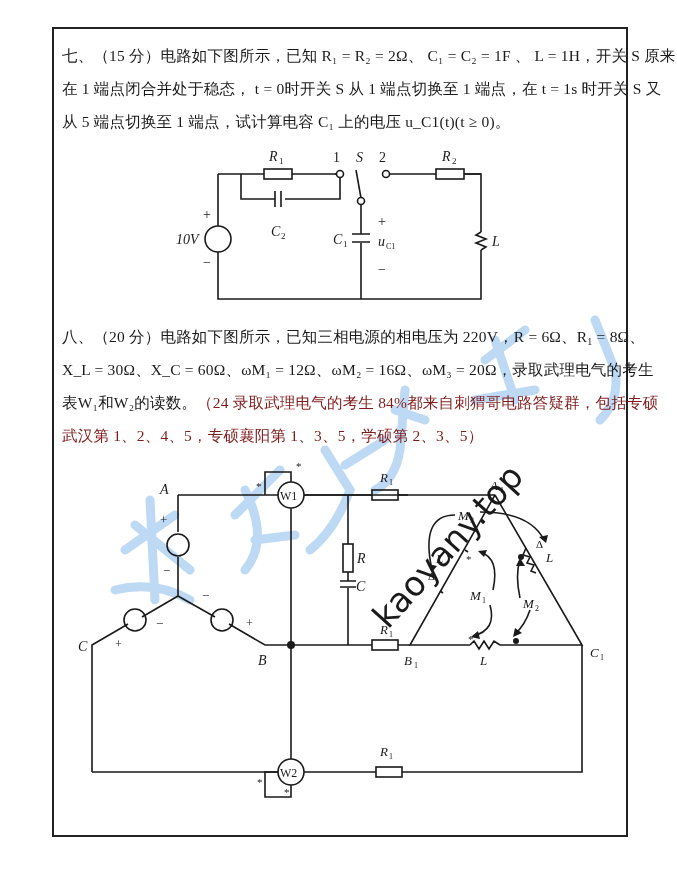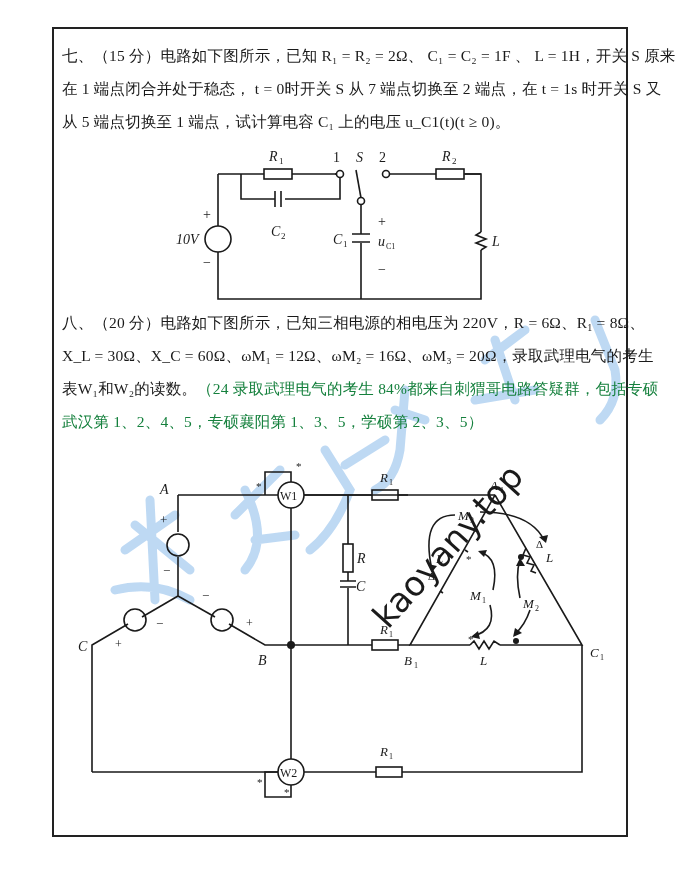--- a/index.html
+++ b/index.html
@@ -2,21 +2,21 @@
 <html><head>
   <meta charset="utf-8">
   <style>
     html, body { margin: 0; padding: 0; background: #ffffff; }
     body { width: 677px; height: 892px; position: relative; overflow: hidden;
            font-family: "Liberation Serif", "DejaVu Serif", serif; color: #1a1a1a; }
     .page-frame { position: absolute; left: 52px; top: 27px; width: 572px; height: 806px;
                   border: 2px solid #222; box-sizing: content-box; }
     .para { position: absolute; left: 62px; width: 560px; font-size: 15.5px; line-height: 33px; letter-spacing: 0.2px; }
     .para .line { display: block; white-space: nowrap; height: 33px; }
-    .red { color: #15803d; }
+    .red { color: #7f1d1d; }
     sub { font-size: 10px; vertical-align: -3px; }
     svg.circuit { position: absolute; }
     svg text { font-family: "Liberation Serif", "DejaVu Serif", serif; fill: #1a1a1a; }
     .wm { position: absolute; pointer-events: none; }
   </style>
 </head>
 <body>
 
 <div class="page-frame"></div>
 
@@ -34,21 +34,21 @@
   </svg>
 </div>
 <div class="wm" style="left:370px; top:450px; width:230px; height:200px;">
   <svg width="230" height="200" viewBox="0 0 230 200">
     <text x="0" y="0" transform="translate(18,180) rotate(-48)" font-size="34" fill="#9cc6ef" style="font-family:'DejaVu Sans',sans-serif;">kaoyany.top</text>
   </svg>
 </div>
 
 <div class="para" style="top:39px;">
   <span class="line">七、（15 分）电路如下图所示，已知 R₁ = R₂ = 2Ω、 C₁ = C₂ = 1F 、 L = 1H，开关 S 原来</span>
-  <span class="line">在 1 端点闭合并处于稳态， t = 0时开关 S 从 7 端点切换至 2 端点，在 t = 1s 时开关 S 又</span>
+  <span class="line">在 1 端点闭合并处于稳态， t = 0时开关 S 从 1 端点切换至 1 端点，在 t = 1s 时开关 S 又</span>
   <span class="line">从 5 端点切换至 1 端点，试计算电容 C₁ 上的电压 u_C1(t)(t ≥ 0)。</span>
 </div>
 
 <svg class="circuit" style="left:160px; top:140px;" width="340" height="170" viewBox="0 0 340 170">
   <g stroke="#1a1a1a" stroke-width="1.6" fill="none">
 
     <path d="M58 34 L58 86 M58 112 L58 159 L321 159 L321 110 M321 92 L321 34 L305 34"></path>
     <circle cx="58" cy="99" r="13"></circle>
 
     <path d="M58 34 L104 34 M132 34 L180 34 L180 59 L125 59 M115 59 L81 59 L81 34"></path>
@@ -83,21 +83,21 @@
   <text x="43" y="127" font-size="14">−</text>
   <text x="173" y="104" font-size="14" font-style="italic">C</text>
   <text x="183" y="107" font-size="9">1</text>
   <text x="218" y="86" font-size="14">+</text>
   <text x="218" y="106" font-size="14" font-style="italic">u</text>
   <text x="226" y="109" font-size="8">C1</text>
   <text x="218" y="134" font-size="14">−</text>
   <text x="332" y="106" font-size="14" font-style="italic">L</text>
 </svg>
 
-<div class="para" style="top:306px;">
+<div class="para" style="top:320px;">
   <span class="line"><span>八、（20 分）电路如下图所示，已知三相电源的相电压为 220V，R = 6Ω、R</span><sub>1</sub><span> = 8Ω、</span></span>
   <span class="line">X_L = 30Ω、X_C = 60Ω、ωM₁ = 12Ω、ωM₂ = 16Ω、ωM₃ = 20Ω，录取武理电气的考生</span>
   <span class="line"><span>表W₁和W₂的读数。</span><span class="red">（24 录取武理电气的考生 84%都来自刺猬哥电路答疑群，包括专硕</span></span>
   <span class="line red">武汉第 1、2、4、5，专硕襄阳第 1、3、5，学硕第 2、3、5）</span>
 </div>
 
 <svg class="circuit" style="left:60px; top:460px;" width="560" height="350" viewBox="0 0 560 350">
   <g stroke="#1a1a1a" stroke-width="1.6" fill="none">
 
     <path d="M118 35 L118 72 M118 97 L118 136"></path>

